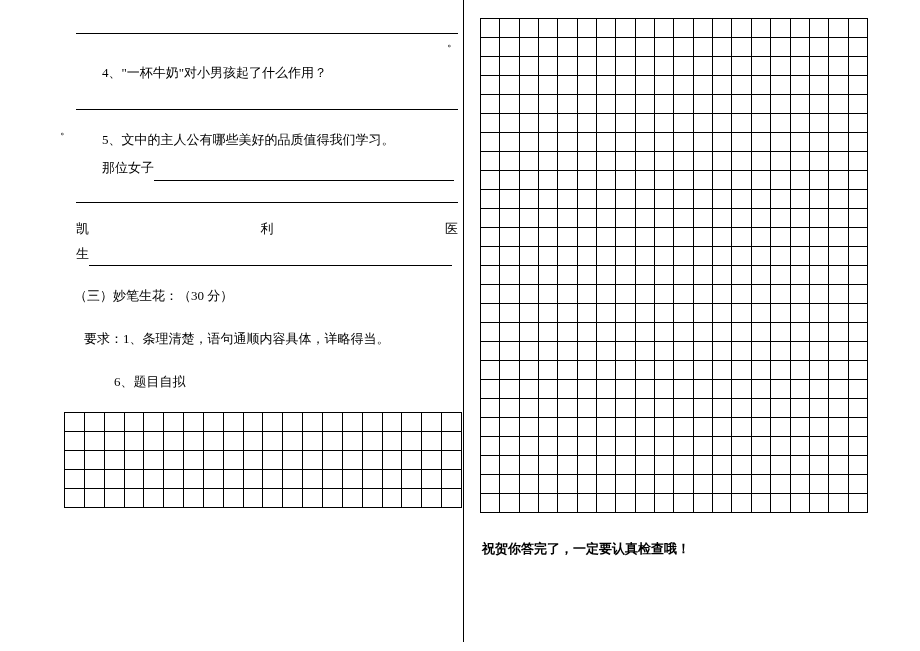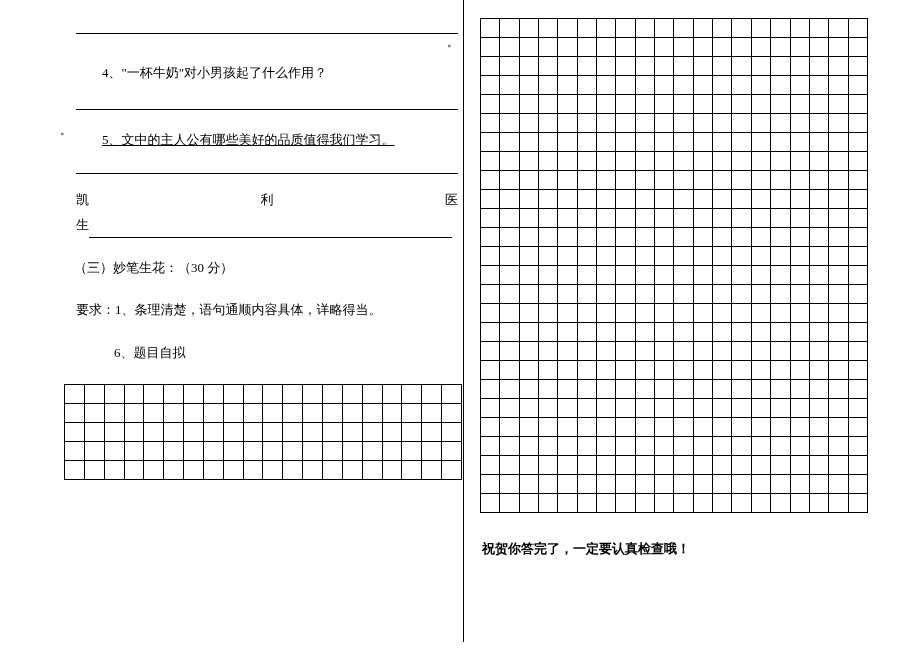--- a/index.html
+++ b/index.html
@@ -66,21 +66,21 @@
       margin-top: 18px;
       margin-left: -2px;
     }
     .para {
       margin-top: 14px;
       text-indent: 2em;
       line-height: 2.2;
     }
     .req {
       margin-top: 18px;
-      margin-left: 0;
+      margin-left: 8px;
     }
     .req2 {
       margin-top: 18px;
       margin-left: 38px;
     }
     .grid {
       border-collapse: collapse;
       table-layout: fixed;
     }
     .grid td {
@@ -114,22 +114,25 @@
 
   <span class="small-circle" style="left:60px; top:120px;">。</span>
 
   <div class="left-col">
     <span class="blank-line"></span>
     <div style="text-align:right; font-size:11px; margin-top:-2px;">。</div>
 
     <div class="q-line indent-2" style="margin-top:8px;">4、"一杯牛奶"对小男孩起了什么作用？</div>
     <span class="blank-line" style="margin-top:2px;"></span>
 
-    <div class="q-line indent-2" style="margin-top:18px;text-decoration:underline;">5、文中的主人公有哪些美好的品质值得我们学习。</div>
-
+    <div class="q-line indent-2" style="margin-top:18px;">5、文中的主人公有哪些美好的品质值得我们学习。</div>
+
+    <div class="q-line indent-2" style="margin-top:4px;">
+      <span>那位女子</span><span class="mid-underline" style="width:300px;"></span>
+    </div>
     <span class="blank-line" style="margin-top:0;"></span>
 
     <div class="kelidoc">
       <span>凯</span>
       <span>利</span>
       <span>医</span>
     </div>
     <div>
       <span>生</span><span class="mid-underline" style="width:363px;"></span>
     </div>

